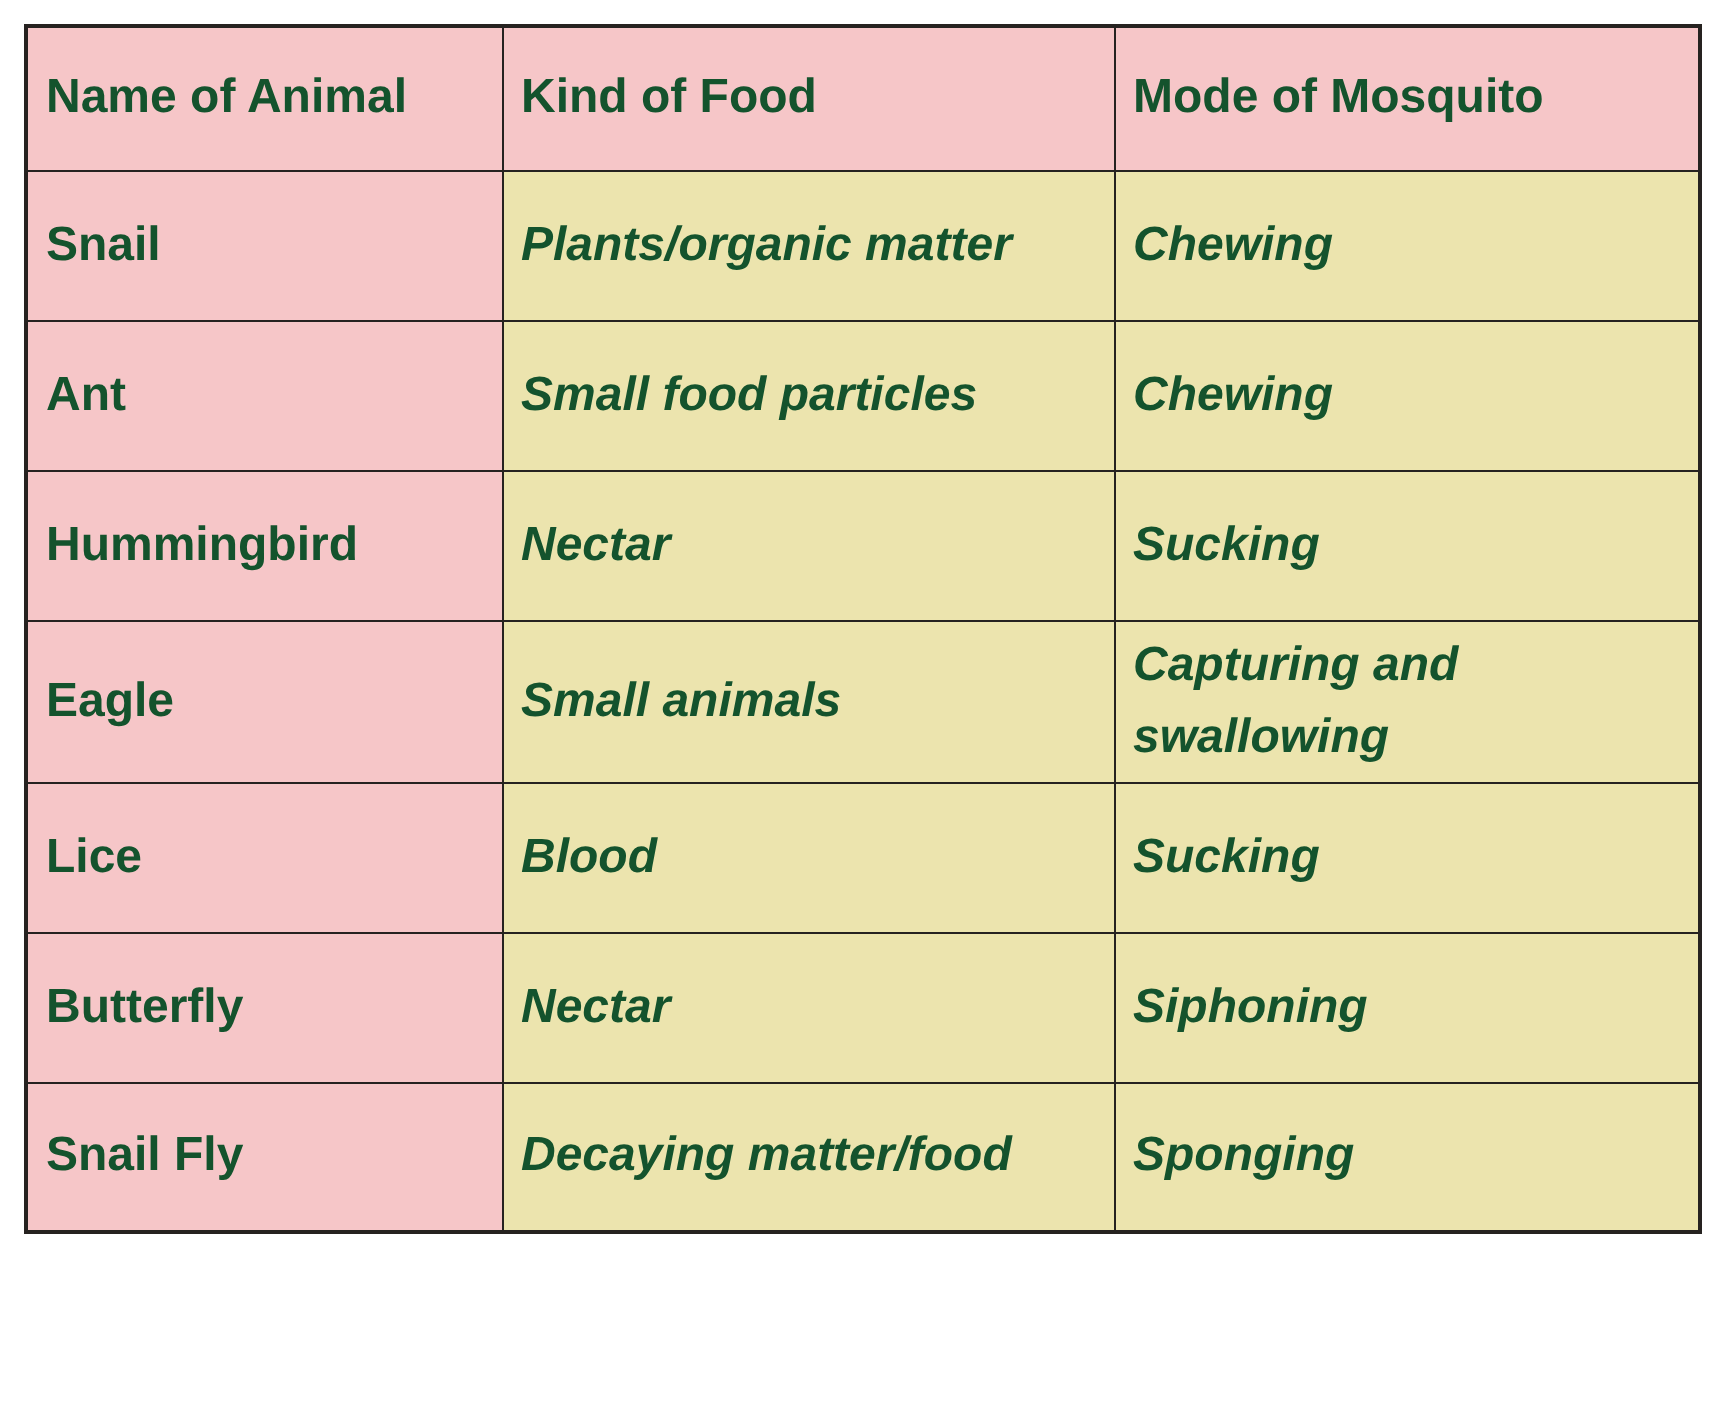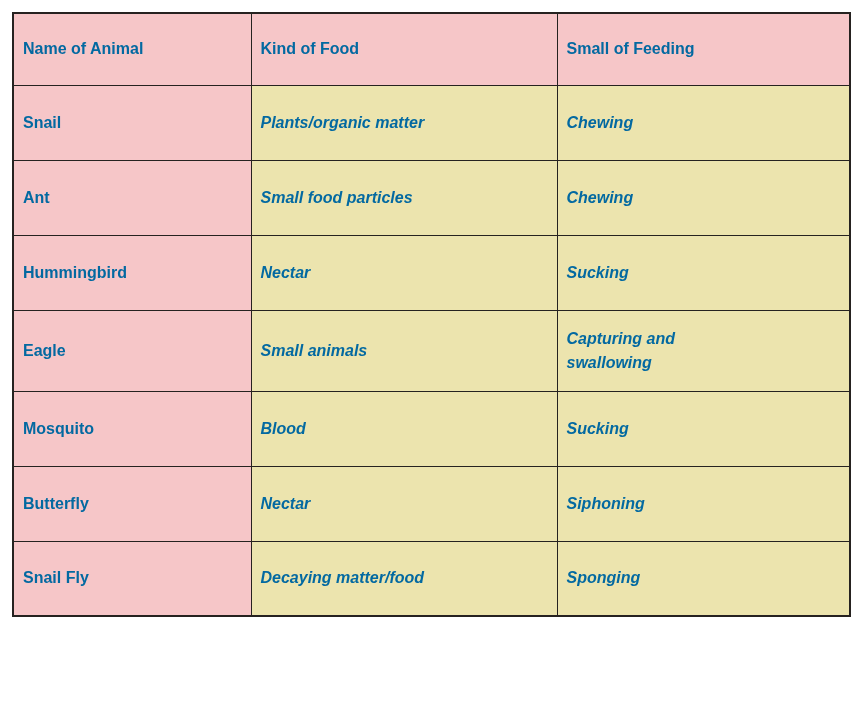--- a/index.html
+++ b/index.html
@@ -18,23 +18,23 @@
   }
   table.feeding-table {
     border-collapse: collapse;
     table-layout: fixed;
     width: 837px;
     border: 2.5px solid #262220;
   }
   table.feeding-table th,
   table.feeding-table td {
     border: 1.6px solid #262220;
-    font-size: 16px;
+    font-size: 24px;
     font-weight: 700;
-    color: #0369a1;
+    color: #14532d;
     text-align: left;
     vertical-align: middle;
     padding: 0 10px 0 9px;
     line-height: 1.5;
     white-space: pre-line;
     overflow: hidden;
   }
   tr.header-row   { height: 72px; }
   tr.data-row     { height: 75px; }
   tr.data-row.tall{ height: 81px; }
@@ -48,21 +48,21 @@
   <table class="feeding-table">
     <colgroup>
       <col style="width:238px">
       <col style="width:306px">
       <col style="width:293px">
     </colgroup>
     <tbody>
       <tr class="header-row">
         <th class="bg-pink">Name of Animal</th>
         <th class="bg-pink">Kind of Food</th>
-        <th class="bg-pink">Small of Feeding</th>
+        <th class="bg-pink">Mode of Mosquito</th>
       </tr>
 
       <tr class="data-row">
         <td class="bg-pink">Snail</td>
         <td class="bg-yellow">Plants/organic matter</td>
         <td class="bg-yellow">Chewing</td>
       </tr>
 
       <tr class="data-row">
         <td class="bg-pink">Ant</td>
@@ -76,26 +76,26 @@
         <td class="bg-yellow">Sucking</td>
       </tr>
 
       <tr class="data-row tall">
         <td class="bg-pink">Eagle</td>
         <td class="bg-yellow">Small animals</td>
         <td class="bg-yellow">Capturing and
 swallowing</td>
       </tr>
 
-
       <tr class="data-row">
-        <td class="bg-pink">Mosquito</td>
+        <td class="bg-pink">Lice</td>
         <td class="bg-yellow">Blood</td>
         <td class="bg-yellow">Sucking</td>
       </tr>
+
 
       <tr class="data-row">
         <td class="bg-pink">Butterfly</td>
         <td class="bg-yellow">Nectar</td>
         <td class="bg-yellow">Siphoning</td>
       </tr>
 
       <tr class="data-row">
         <td class="bg-pink">Snail Fly</td>
         <td class="bg-yellow">Decaying matter/food</td>

